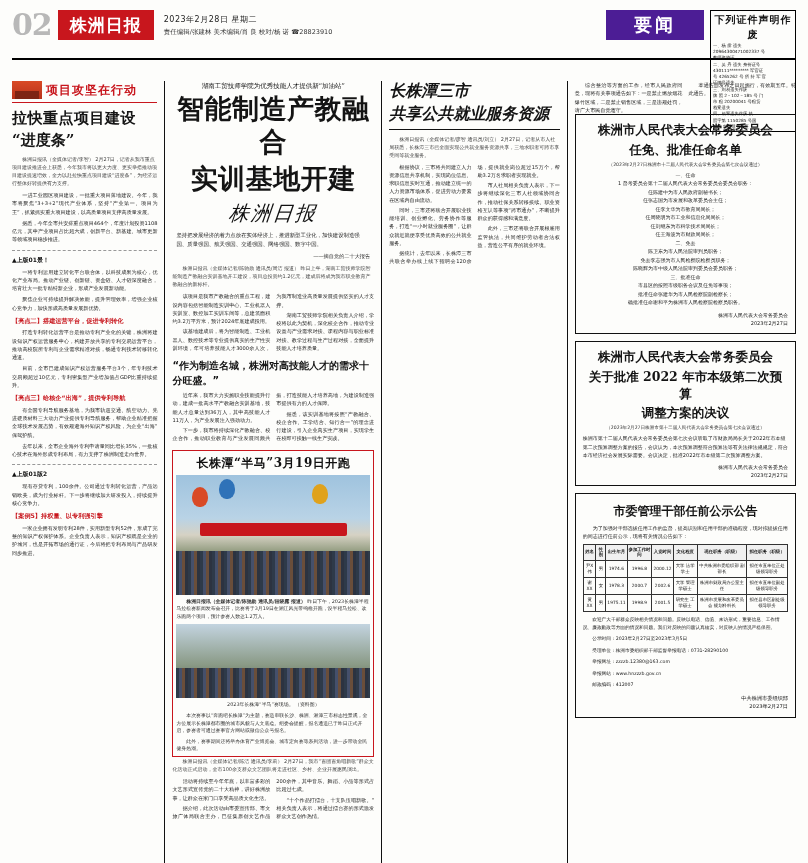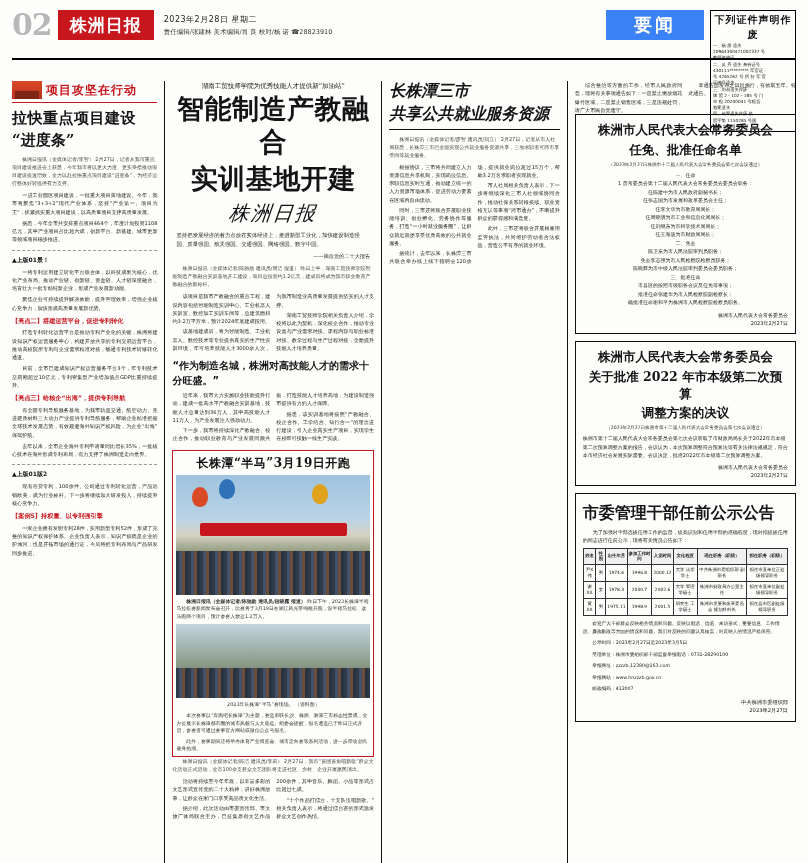--- a/index.html
+++ b/index.html
@@ -12,21 +12,21 @@
   }
   .page{position:relative;width:808px;height:863px;box-sizing:border-box;padding:10px 12px 8px 12px;}
 
   
   .masthead{display:flex;align-items:flex-start;height:46px;border-bottom:2px solid #000;padding-bottom:2px;}
   .pagenum{font-size:30px;font-weight:bold;color:#b8b8b8;line-height:1;letter-spacing:-1px;padding-right:6px;font-family:"DejaVu Serif","Liberation Serif",serif;}
   .logo-box{width:96px;height:30px;background:#c8161d;color:#fff;display:flex;align-items:center;justify-content:center;font-size:17px;font-weight:bold;letter-spacing:1px;font-family:"DejaVu Serif","Liberation Serif",serif;}
   .mh-mid{flex:1;padding-left:10px;font-size:7px;line-height:1.7;color:#222;padding-top:3px;}
   .mh-mid .line1{font-size:8px;letter-spacing:0.5px;}
   .mh-mid .line2{font-size:6.5px;color:#333;}
-  .mh-tag{width:98px;height:30px;background:#3b82f6;color:#fff;display:flex;align-items:center;justify-content:center;font-size:18px;font-weight:bold;letter-spacing:3px;margin-right:6px;font-family:"DejaVu Serif","Liberation Serif",serif;}
+  .mh-tag{width:98px;height:30px;background:#4c1d95;color:#fff;display:flex;align-items:center;justify-content:center;font-size:18px;font-weight:bold;letter-spacing:3px;margin-right:6px;font-family:"DejaVu Serif","Liberation Serif",serif;}
   .mh-right{width:86px;border:1px solid #000;font-size:8px;text-align:center;line-height:1.5;padding:1px 2px;box-sizing:border-box;}
   .mh-right b{font-size:10px;letter-spacing:1px;}
 
   
   .cols{display:flex;gap:7px;margin-top:21px;height:795px;}
   .col{box-sizing:border-box;}
   .c1{width:150px;}
   .c2{width:208px;}
   .c3{width:176px;}
   .c4{width:228px;}
@@ -73,21 +73,21 @@
   .c3-title{font-size:16px;font-weight:bold;line-height:1.3;font-family:"DejaVu Serif","Liberation Serif",serif;margin-bottom:2px;font-style:italic;}
   .c3-rule{border-bottom:1px solid #111;margin:4px 0 5px 0;}
 
   
   .notice{border:1px solid #111;padding:6px 7px;margin-bottom:7px;}
   .notice h3{font-size:12.5px;font-weight:bold;text-align:center;line-height:1.35;margin:1px 0 3px 0;font-family:"DejaVu Serif","Liberation Serif",serif;}
   .notice .meta{font-size:4.6px;text-align:center;color:#333;margin-bottom:4px;}
   .notice .body{font-size:5px;line-height:1.65;color:#222;}
   .notice .list{font-size:5px;line-height:1.7;color:#222;text-align:center;}
   .sign{text-align:right;font-size:5px;line-height:1.6;margin-top:4px;color:#222;}
-  .tiny-head{font-size:16px;font-weight:bold;margin:3px 0 4px 0;font-family:"DejaVu Serif","Liberation Serif",serif;}
+  .tiny-head{font-size:12px;font-weight:bold;text-align:center;margin:3px 0 4px 0;font-family:"DejaVu Serif","Liberation Serif",serif;}
 
   table.cadre{width:100%;border-collapse:collapse;font-size:4.4px;margin-top:3px;}
   table.cadre th,table.cadre td{border:1px solid #333;padding:2px 1px;text-align:center;line-height:1.35;}
   table.cadre th{background:#f0f0f0;font-weight:bold;}
   .foot-note{font-size:4.7px;line-height:1.6;margin-top:4px;color:#222;text-indent:2em;}
   .foot-sign{text-align:right;font-size:5.2px;line-height:1.7;margin-top:5px;}
 
   .c4-top{font-size:4.6px;line-height:1.7;color:#222;}
   .c4-top .two{column-count:2;column-gap:6px;}
 </style>

